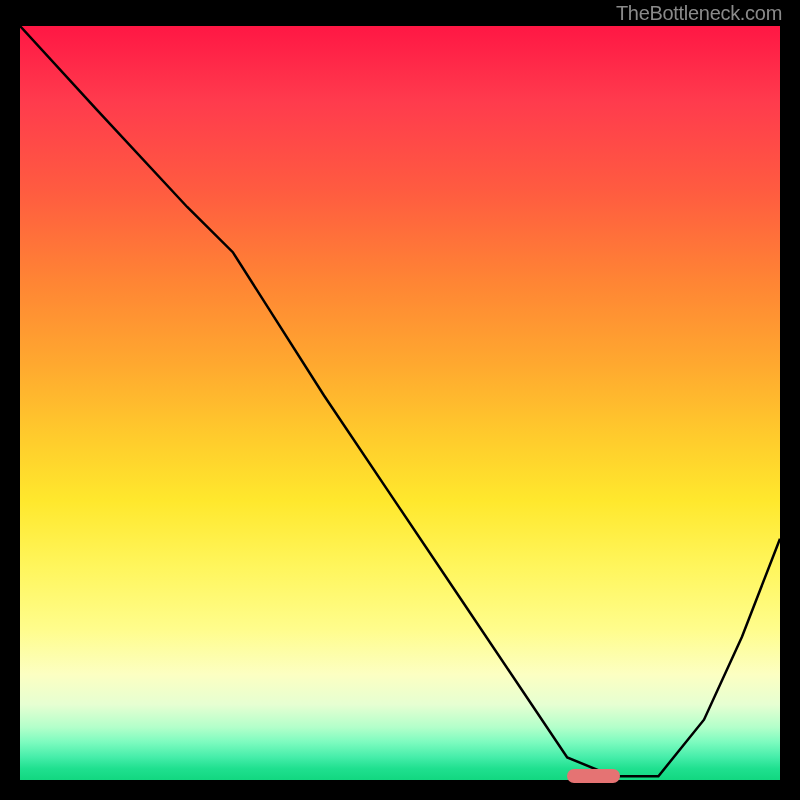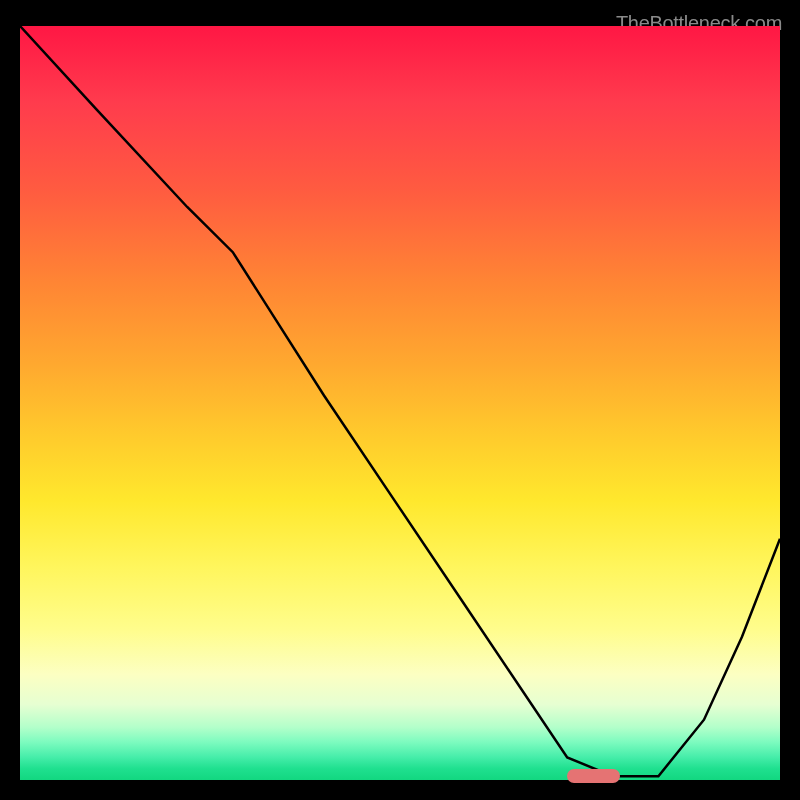--- a/index.html
+++ b/index.html
@@ -14,21 +14,21 @@
     font-family: Arial, Helvetica, sans-serif;
   }
   .chart-container {
     position: relative;
     width: 800px;
     height: 800px;
     background: #000000;
   }
   .attribution {
     position: absolute;
-    top: 12px;
+    top: 2px;
     right: 18px;
     color: #8a8a8a;
     font-size: 20px;
     letter-spacing: -0.3px;
   }
   .plot-area {
     position: absolute;
     left: 20px;
     top: 26px;
     width: 760px;

